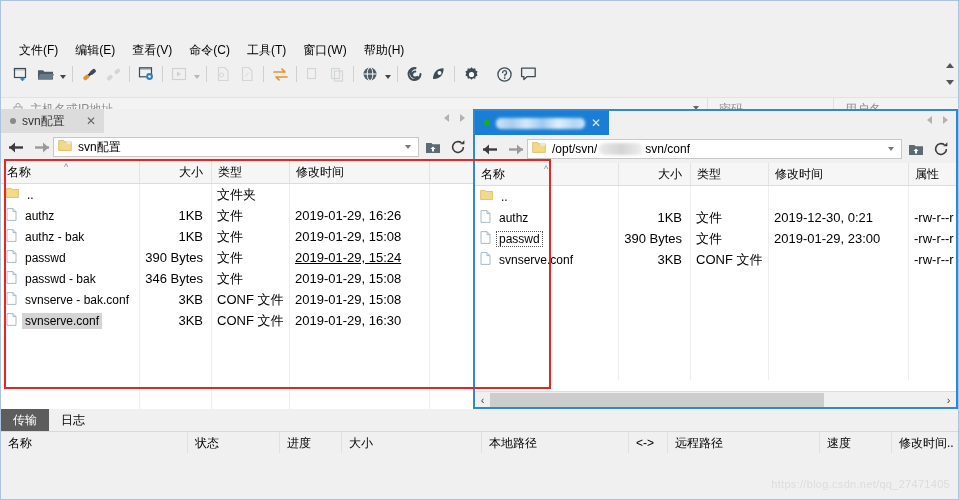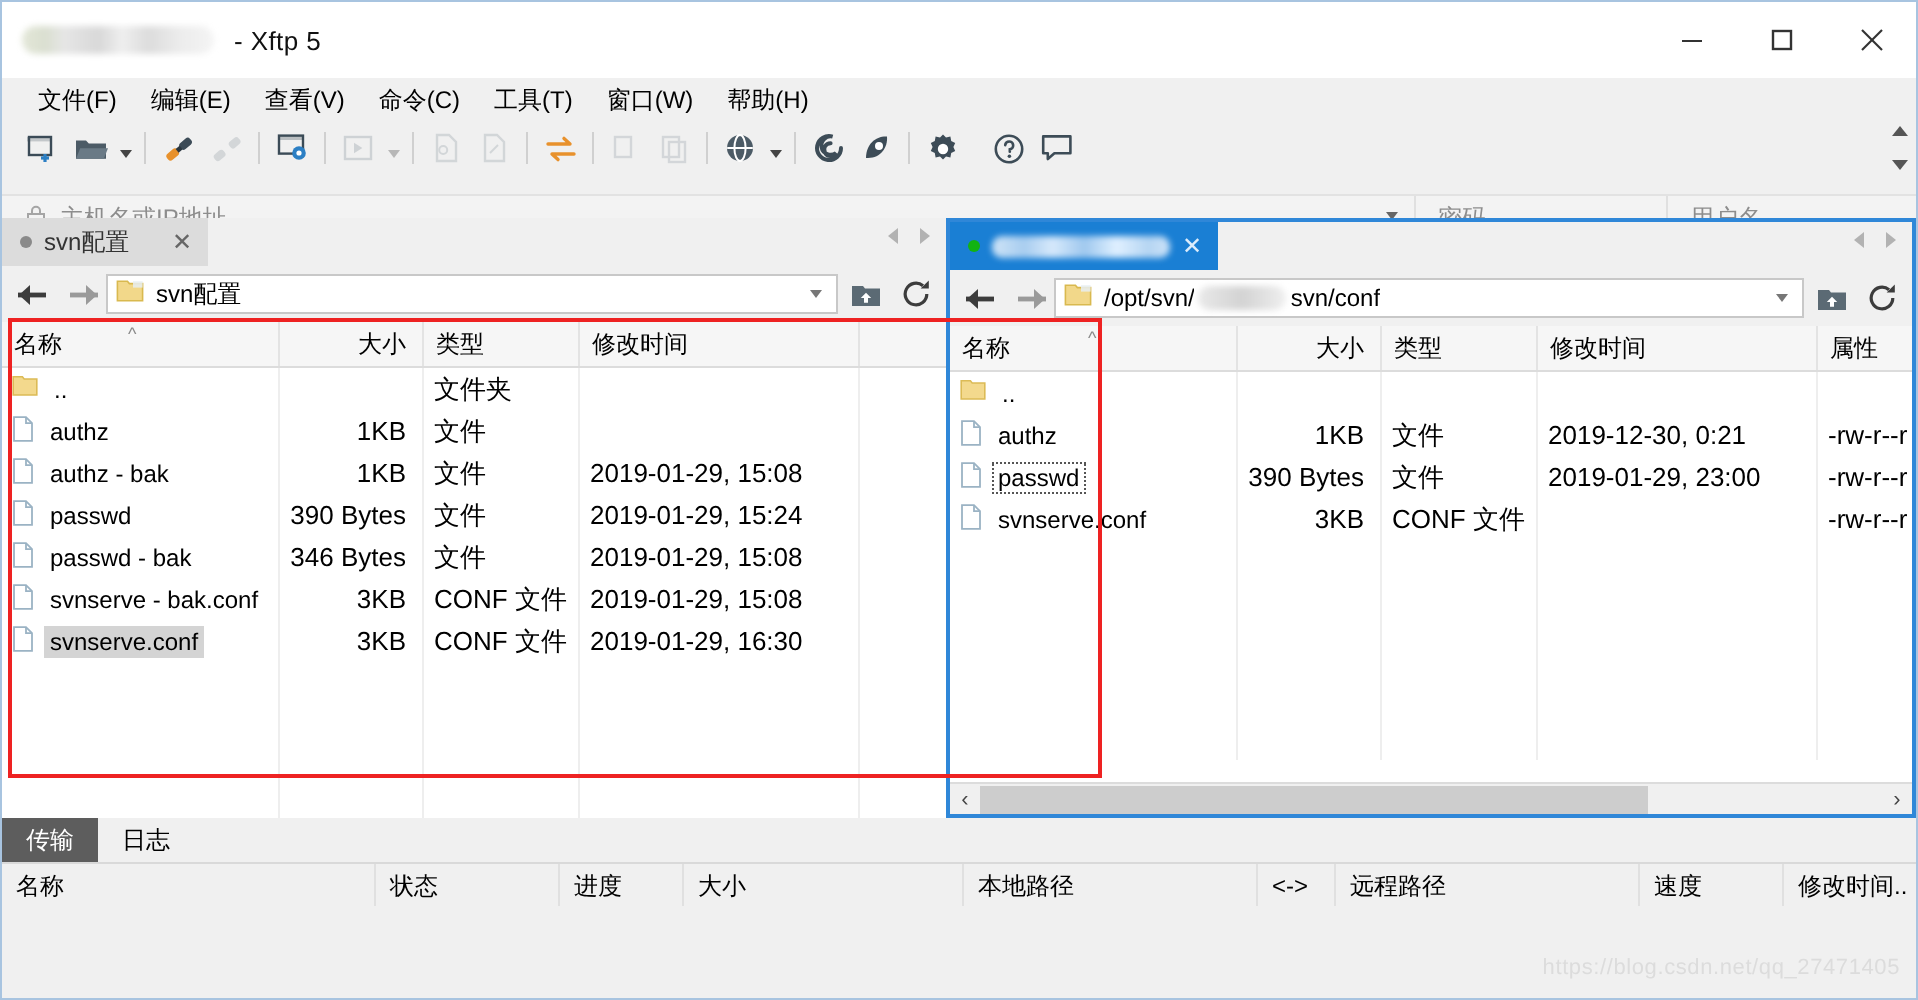--- a/index.html
+++ b/index.html
@@ -139,44 +139,20 @@
         border-left:1px solid #e0e0e0;padding-left:7px;box-sizing:border-box;}
   .bcol.first{border-left:none;}
   .bbody{position:absolute;left:0;top:44px;right:0;bottom:0;background:#f0f0f0;}
   .watermark{position:absolute;right:8px;bottom:9px;font-size:11px;color:#dcdcdc;letter-spacing:.3px;}
 </style>
 </head>
 <body>
 
 <div class="app">
 
-  <div class="titlebar">
-    <div class="title-text">
-      <span class="blur-title"></span>
-      <span class="title-suffix">- Xftp 5</span>
-    </div>
-    <div class="winbtns">
-      <div class="winbtn">
-        <svg width="12" height="12" viewBox="0 0 12 12">
-            <line x1="1" y1="6.5" x2="11" y2="6.5" stroke="#333" stroke-width="1"></line>
-          </svg>
-      </div>
-      <div class="winbtn">
-        <svg width="12" height="12" viewBox="0 0 12 12">
-            <rect x="1.5" y="1.5" width="9" height="9" fill="none" stroke="#333" stroke-width="1.2"></rect>
-          </svg>
-      </div>
-      <div class="winbtn">
-        <svg width="12" height="12" viewBox="0 0 12 12">
-            <line x1="1" y1="1" x2="11" y2="11" stroke="#333" stroke-width="1.1"></line>
-            <line x1="11" y1="1" x2="1" y2="11" stroke="#333" stroke-width="1.1"></line>
-          </svg>
-      </div>
-    </div>
-  </div>
 
   <div class="menubar">
     <div class="menu-item">文件(F)</div>
     <div class="menu-item">编辑(E)</div>
     <div class="menu-item">查看(V)</div>
     <div class="menu-item">命令(C)</div>
     <div class="menu-item">工具(T)</div>
     <div class="menu-item">窗口(W)</div>
     <div class="menu-item">帮助(H)</div>
   </div>
@@ -421,20 +397,21 @@
             <span class="ficon">
               <svg width="11" height="13" viewBox="0 0 11 13">
                   <path d="M1 .6h6l3 3V12.4H1z" fill="#fff" stroke="#9bb3c4" stroke-width=".9"></path>
                   <path d="M7 .6v3h3" fill="none" stroke="#9bb3c4" stroke-width=".9"></path>
                 </svg>
             </span>
             <span class="lbl">authz</span>
           </div>
           <div class="cell num" style="left:138px;width:72px;">1KB</div>
           <div class="cell txt" style="left:210px;width:78px;">文件</div>
+          <div class="cell txt" style="left:288px;width:140px;">2019-01-29, 16:26</div>
         </div>
 
         <div class="row">
           <div class="nm" style="width:138px;">
             <span class="ficon">
               <svg width="11" height="13" viewBox="0 0 11 13">
                   <path d="M1 .6h6l3 3V12.4H1z" fill="#fff" stroke="#9bb3c4" stroke-width=".9"></path>
                   <path d="M7 .6v3h3" fill="none" stroke="#9bb3c4" stroke-width=".9"></path>
                 </svg>
             </span>
@@ -450,21 +427,21 @@
             <span class="ficon">
               <svg width="11" height="13" viewBox="0 0 11 13">
                   <path d="M1 .6h6l3 3V12.4H1z" fill="#fff" stroke="#9bb3c4" stroke-width=".9"></path>
                   <path d="M7 .6v3h3" fill="none" stroke="#9bb3c4" stroke-width=".9"></path>
                 </svg>
             </span>
             <span class="lbl">passwd</span>
           </div>
           <div class="cell num" style="left:138px;width:72px;">390 Bytes</div>
           <div class="cell txt" style="left:210px;width:78px;">文件</div>
-          <div class="cell txt" style="left:288px;width:140px;">2019-01-29, 15:24</div>
+          <div class="cell txt" style="left:288px;width:140px;text-decoration:underline;">2019-01-29, 15:24</div>
         </div>
 
         <div class="row">
           <div class="nm" style="width:138px;">
             <span class="ficon">
               <svg width="11" height="13" viewBox="0 0 11 13">
                   <path d="M1 .6h6l3 3V12.4H1z" fill="#fff" stroke="#9bb3c4" stroke-width=".9"></path>
                   <path d="M7 .6v3h3" fill="none" stroke="#9bb3c4" stroke-width=".9"></path>
                 </svg>
             </span>

